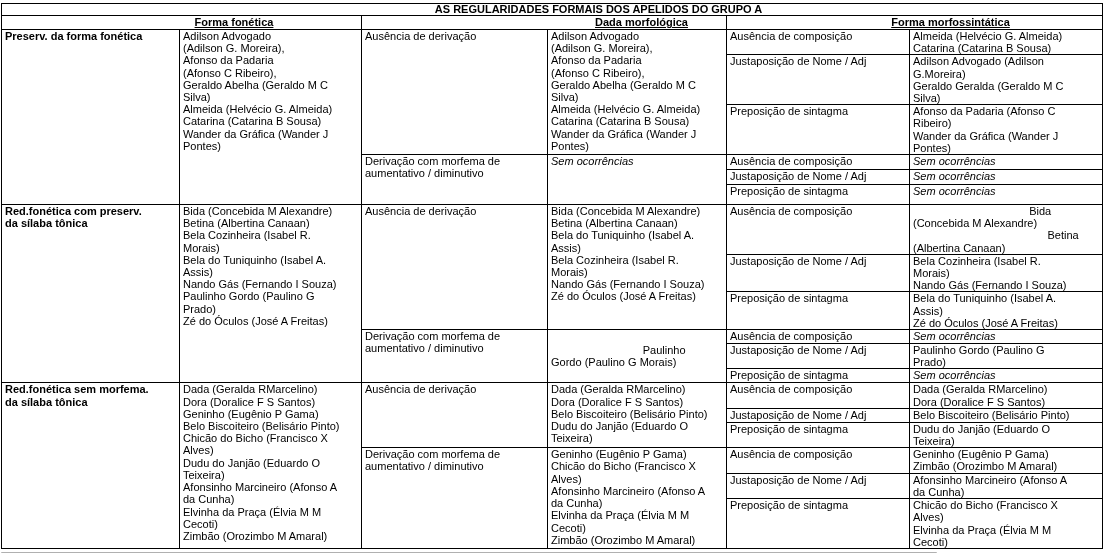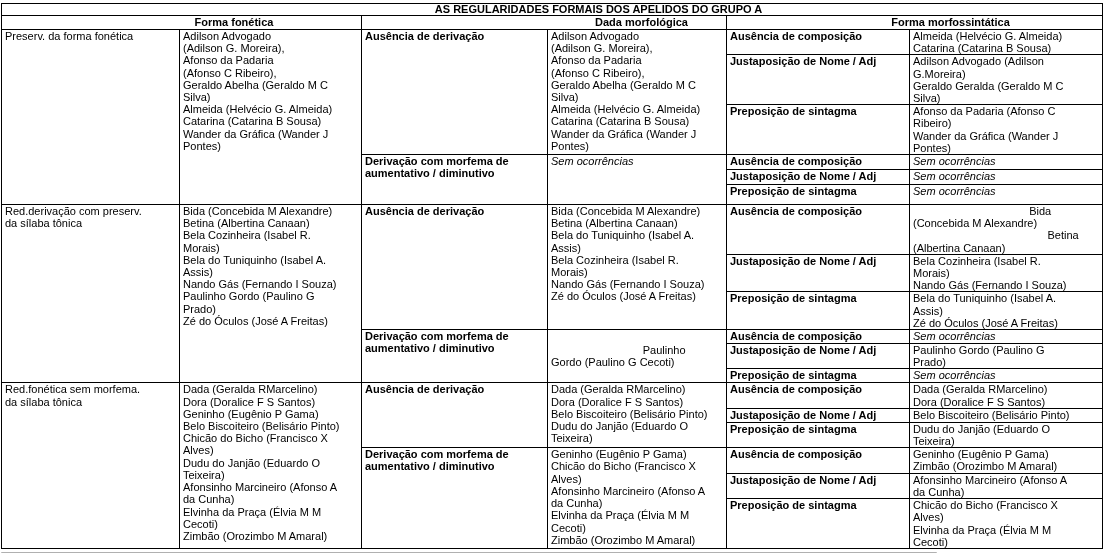--- a/index.html
+++ b/index.html
@@ -1,26 +1,26 @@
 <!DOCTYPE html>
 <html><head>
 <meta charset="utf-8">
 <style>
   html,body{margin:0;padding:0;background:#fff;}
   body{font-family:"Liberation Sans",sans-serif;color:#000;width:1104px;}
   .page{width:1104px;}
   table.doc{border-collapse:collapse;table-layout:fixed;width:1102px;margin:3px 0 0 1px;}
   td{border:1px solid #000;vertical-align:top;padding:0 3px;font-size:11px;line-height:12.2px;overflow:hidden;}
   td.title-cell{font-weight:bold;text-align:center;height:10px;line-height:11px;padding-left:96px;}
-  td.hdr{font-weight:bold;text-align:center;height:12px;line-height:13px;}
+  td.hdr{font-weight:bold;text-align:center;height:12px;line-height:13px;text-decoration:underline;}
   td.hdr-fon{padding-left:108px;}
   td.hdr-mor{padding-left:198px;}
   td.hdr-sin{padding-left:75px;text-align:center;}
-  td.cat{font-weight:normal;white-space:pre-wrap;}
-  td.lbl{font-weight:bold;white-space:pre-wrap;}
+  td.cat{font-weight:bold;white-space:pre-wrap;}
+  td.lbl{font-weight:normal;white-space:pre-wrap;}
   td.names{white-space:pre-wrap;}
   td.it{font-style:italic;}
   td.vmid{vertical-align:middle;}
   td.h14{height:14px;}
   td.h13{height:13px;}
   td.h19{height:19px;}
   tr.r24>td.sr{height:24px;}
   tr.r48>td.sr{height:46px;}
   tr.r50>td.sr{height:48px;}
   .bottom-band{position:relative;height:10px;width:1104px;}
@@ -102,21 +102,21 @@
   <tr>
     <td class="lbl h14">Justaposição de Nome / Adj</td>
     <td class="names it h14">Sem ocorrências</td>
   </tr>
   <tr>
     <td class="lbl h19">Preposição de sintagma</td>
     <td class="names it h19">Sem ocorrências</td>
   </tr>
 
   <tr class="r50">
-    <td class="cat" rowspan="6">Red.derivação com preserv.
+    <td class="cat" rowspan="6">Red.fonética com preserv.
 da sílaba tônica</td>
     <td class="names" rowspan="6">Bida (Concebida M Alexandre)
 Betina (Albertina Canaan)
 Bela Cozinheira (Isabel R.
 Morais)
 Bela do Tuniquinho (Isabel A.
 Assis)
 Nando Gás (Fernando I Souza)
 Paulinho Gordo (Paulino G
 Prado)
@@ -145,21 +145,21 @@
   <tr>
     <td class="lbl">Preposição de sintagma</td>
     <td class="names">Bela do Tuniquinho (Isabel A.
 Assis)
 Zé do Óculos (José A Freitas)</td>
   </tr>
   <tr>
     <td class="lbl" rowspan="3">Derivação com morfema de
 aumentativo / diminutivo</td>
     <td class="names vmid" rowspan="3">                              Paulinho
-Gordo (Paulino G Cecoti)</td>
+Gordo (Paulino G Morais)</td>
     <td class="lbl h13">Ausência de composição</td>
     <td class="names it h13">Sem ocorrências</td>
   </tr>
   <tr>
     <td class="lbl">Justaposição de Nome / Adj</td>
     <td class="names">Paulinho Gordo (Paulino G
 Prado)</td>
   </tr>
   <tr>
     <td class="lbl h13">Preposição de sintagma</td>

